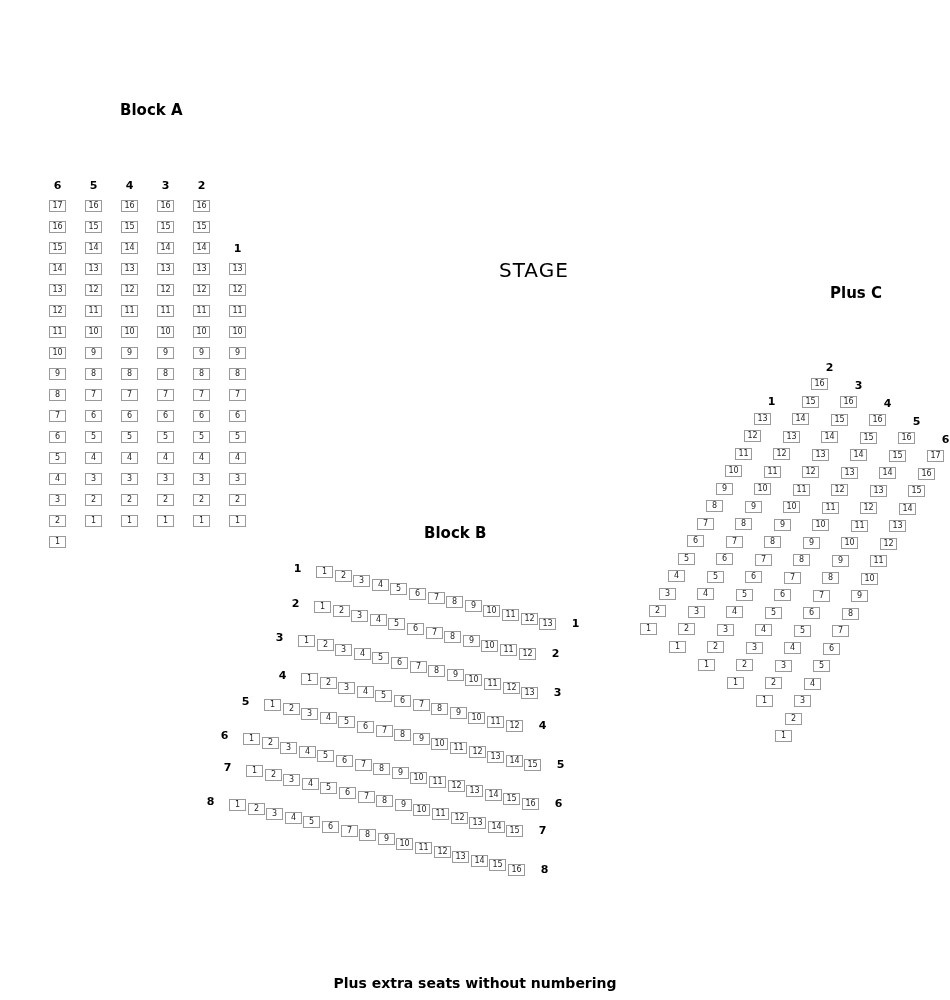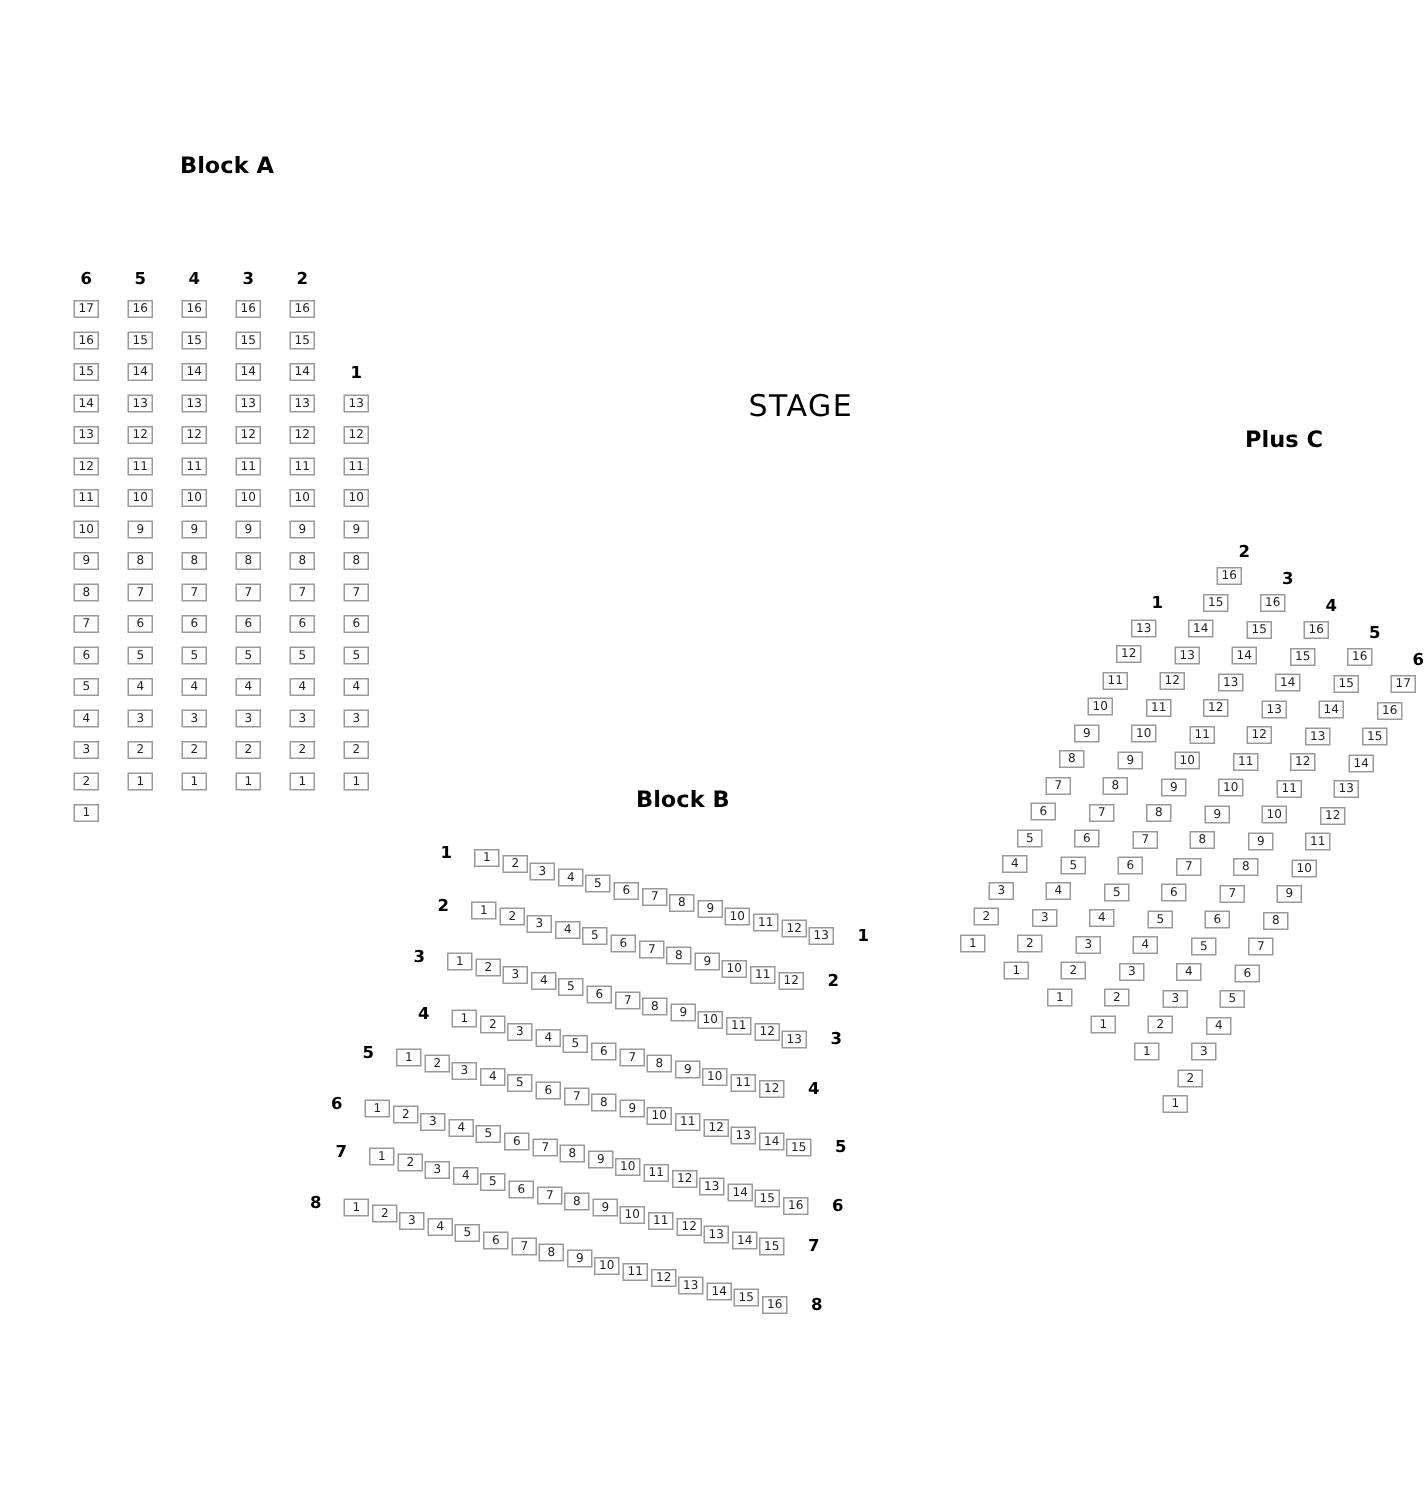--- a/index.html
+++ b/index.html
@@ -416,14 +416,15 @@
       <div class="seat" style="left: 842px; top: 608px;">8</div>
       <div class="seat" style="left: 832px; top: 625px;">7</div>
       <div class="seat" style="left: 823px; top: 643px;">6</div>
       <div class="seat" style="left: 813px; top: 660px;">5</div>
       <div class="seat" style="left: 804px; top: 678px;">4</div>
       <div class="seat" style="left: 794px; top: 695px;">3</div>
       <div class="seat" style="left: 785px; top: 713px;">2</div>
       <div class="seat" style="left: 775px; top: 730px;">1</div>
     </div>
 
+  <div class="footer-note">Plus extra seats without numbering</div>
 
 </div>
 
 </body></html>

